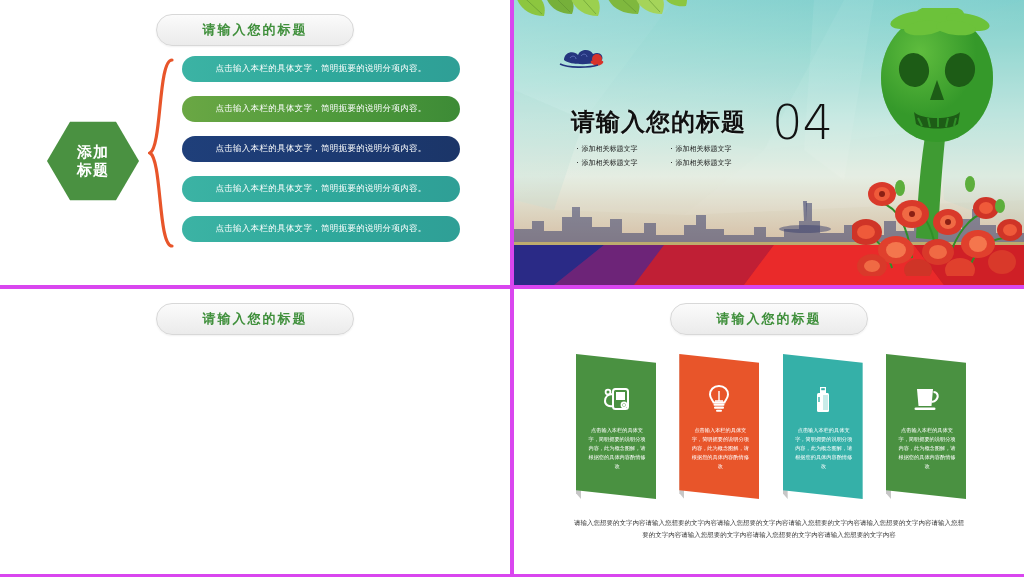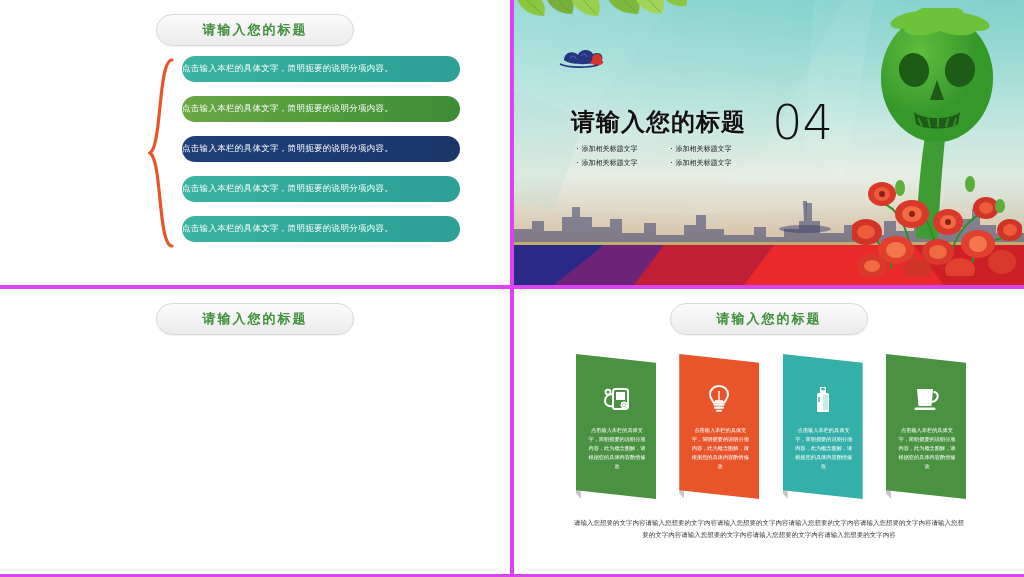--- a/index.html
+++ b/index.html
@@ -20,21 +20,21 @@
   
   .s1 .ttl-pill{top:14px;}
   .hexwrap{position:absolute;left:47px;top:120px;width:92px;height:82px;}
   .hex{width:92px;height:82px;background:#4a9141;
        clip-path:polygon(25% 2%,75% 2%,100% 50%,75% 98%,25% 98%,0% 50%);
        display:flex;flex-direction:column;align-items:center;justify-content:center;
        color:#fff;font-weight:bold;font-size:15px;line-height:1.2;letter-spacing:1px;}
   .brace{position:absolute;left:148px;top:58px;width:26px;height:190px;}
   .pills{position:absolute;left:182px;top:56px;width:278px;}
   .pill-row{height:26px;border-radius:13px;margin-bottom:14px;
-      display:flex;align-items:center;}
+      display:flex;align-items:center;justify-content:center;}
   .pill-row span{color:#fff;font-size:8.5px;letter-spacing:.3px;white-space:nowrap;}
   .p-teal {background:linear-gradient(90deg,#3cb3a4 0%,#2fa99c 50%,#2f9f96 100%);}
   .p-green{background:linear-gradient(90deg,#6aa744 0%,#4f9a3c 55%,#3d8b36 100%);}
   .p-navy {background:linear-gradient(90deg,#1f3f7a 0%,#1c3a72 55%,#1b3568 100%);}
 
   
   .s2{background:#cfe9e4;}
   .sky{position:absolute;inset:0;
     background:
       linear-gradient(160deg,rgba(255,255,255,.25) 0%,rgba(255,255,255,0) 45%),
@@ -78,20 +78,26 @@
 </head>
 <body>
 
 <div class="grid">
 
   <div class="slide s1">
     <div class="ttl-pill">
       <span>请输入您的标题</span>
     </div>
 
+    <div class="hexwrap">
+      <div class="hex">
+        <div>添加</div>
+        <div>标题</div>
+      </div>
+    </div>
 
     <svg class="brace" viewBox="0 0 26 190">
       <path d="M24 2 C10 2,14 88,2 95 C14 102,10 188,24 188" fill="none" stroke="#e8552a" stroke-width="3.2" stroke-linecap="round"></path>
     </svg>
 
     <div class="pills">
       <div class="pill-row p-teal">
           <span>点击输入本栏的具体文字，简明扼要的说明分项内容。</span>
         </div>
       <div class="pill-row p-green">

